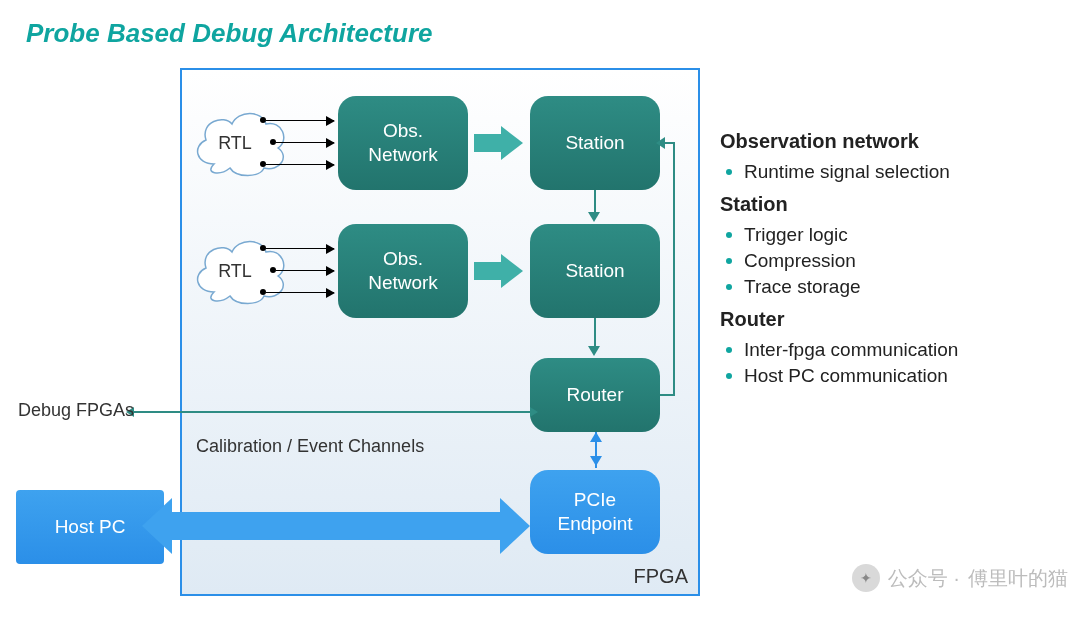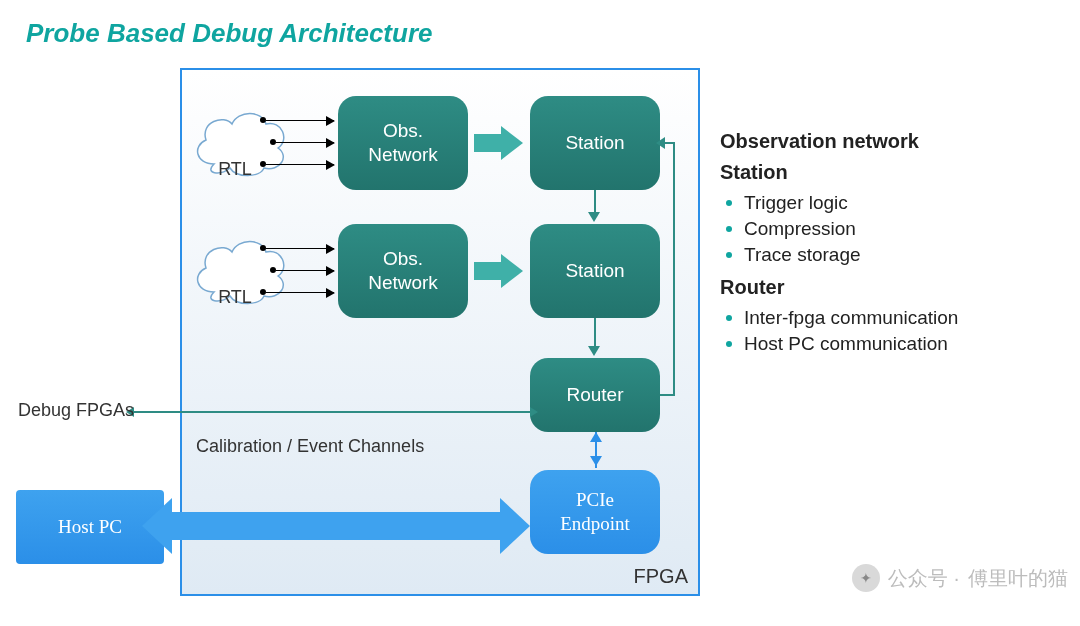--- a/index.html
+++ b/index.html
@@ -46,29 +46,28 @@
     color: #fff;
     display: flex;
     align-items: center;
     justify-content: center;
     text-align: center;
     font-size: 19px;
     line-height: 1.25;
   }
   .node-blue {
     background: linear-gradient(#3ea2ef, #2b8fe8);
-    font-family: Liberation Serif, serif;
   }
   
   .cloud {
     position: absolute;
     width: 102px;
     height: 74px;
     display: flex;
-    align-items: flex-end;
+    align-items: center;
     justify-content: center;
     font-size: 18px;
     color: #333;
   }
   .cloud svg { position: absolute; top: 0; left: 0; }
   .cloud span { position: relative; left: -6px; }
   
   .probe {
     position: absolute; height: 0; border-top: 1.5px solid #000;
   }
@@ -249,20 +248,23 @@
 </div>
 
 <div class="big-blue-arrow" style="top:498px; left:142px; width:388px; height:56px;">
   <div class="la"></div>
     <div class="bar"></div>
     <div class="ra"></div>
 </div>
 
 <div class="legend">
   <h3>Observation network</h3>
+  <ul>
+    <li>Runtime signal selection</li>
+  </ul>
   <h3>Station</h3>
   <ul>
     <li>Trigger logic</li>
     <li>Compression</li>
     <li>Trace storage</li>
   </ul>
   <h3>Router</h3>
   <ul>
     <li>Inter-fpga communication</li>
     <li>Host PC communication</li>

